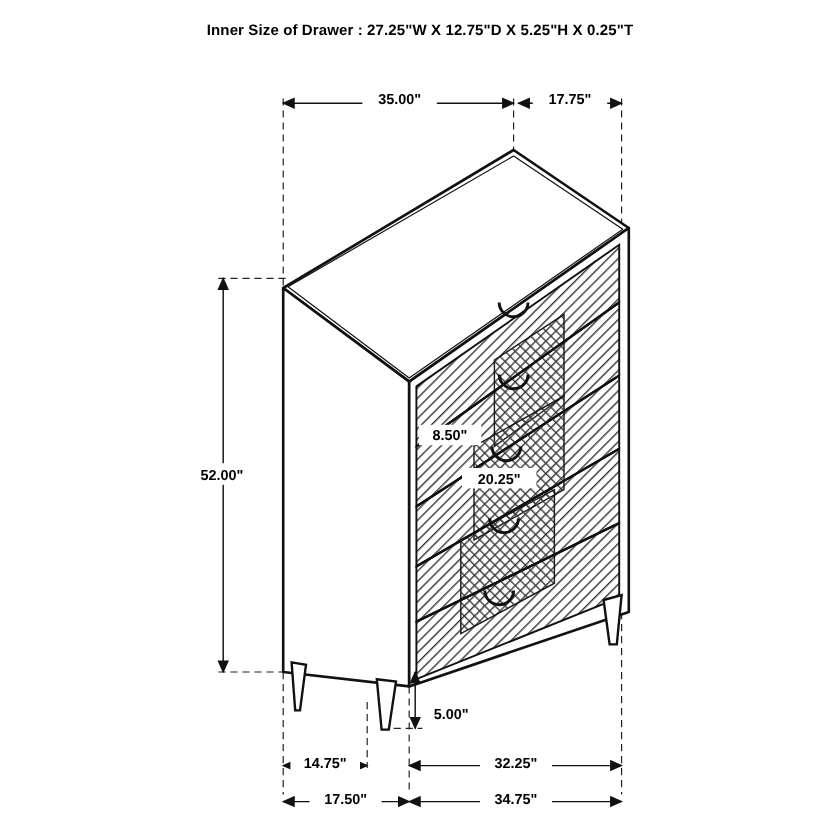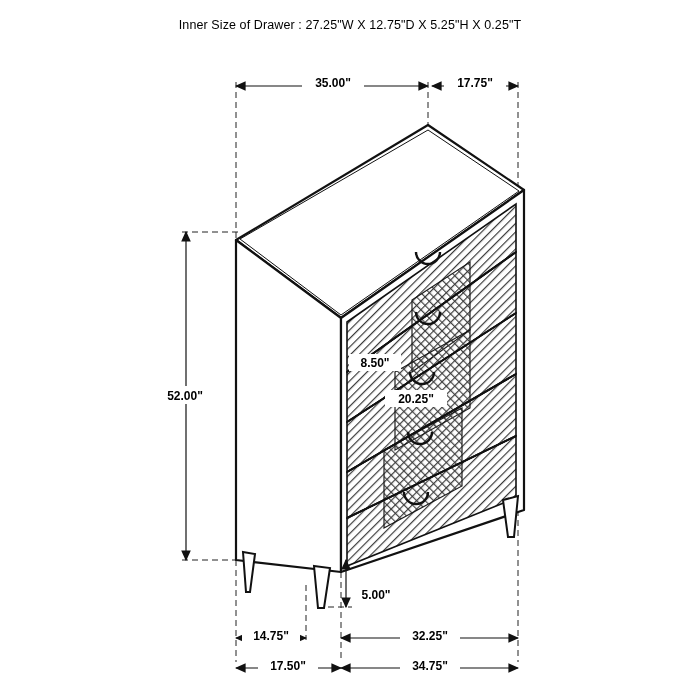--- a/index.html
+++ b/index.html
@@ -20,21 +20,21 @@
     width: 700px;
     height: 700px;
   }
   .title {
     position: absolute;
     top: 18px;
     left: 0;
     width: 700px;
     text-align: center;
     font-size: 12.5px;
-    font-weight: normal;
+    font-weight: bold;
     letter-spacing: 0.1px;
   }
   svg {
     position: absolute;
     top: 0;
     left: 0;
   }
   .dimtext {
     font-family: "Liberation Sans", sans-serif;
     font-size: 12px;

